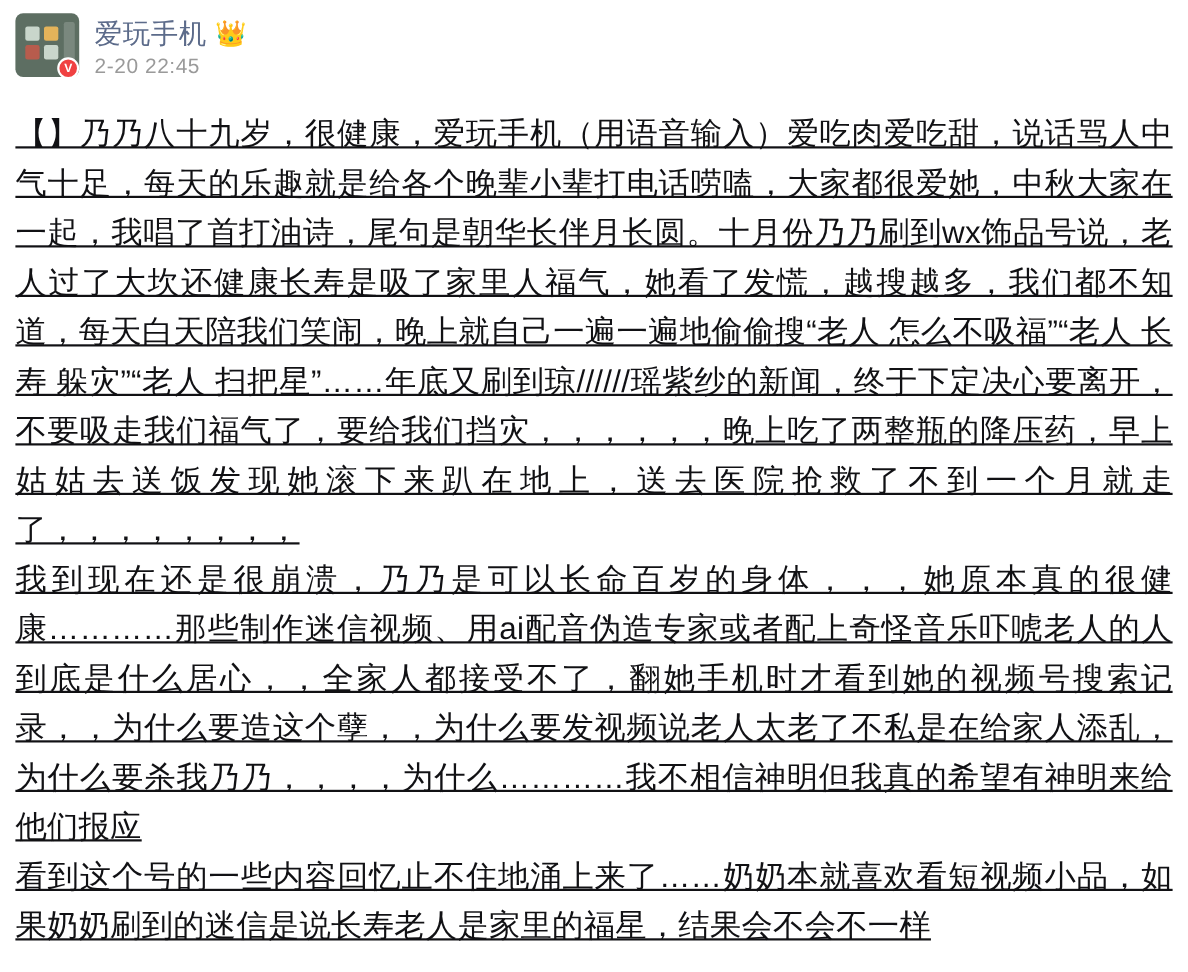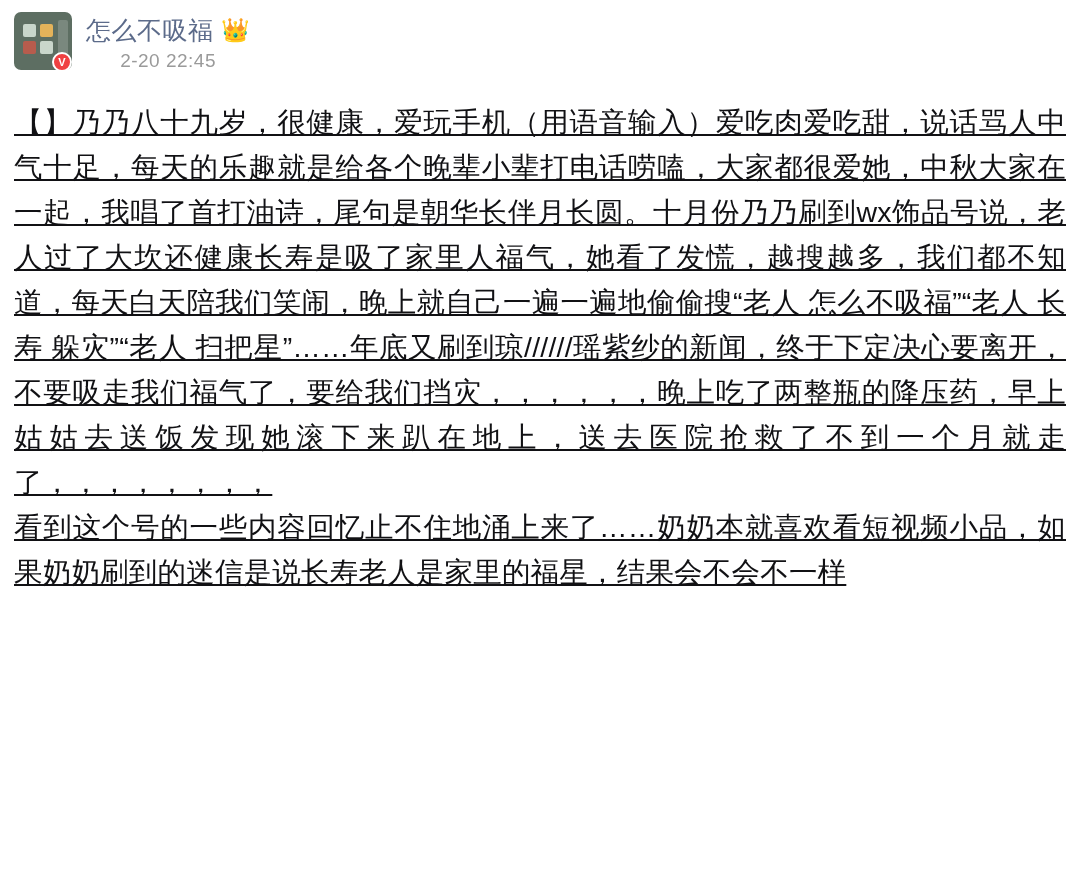--- a/index.html
+++ b/index.html
@@ -92,21 +92,20 @@
   .crown-icon {
     font-size: 23px;
     line-height: 1;
     filter: saturate(1.1);
   }
   .timestamp {
     margin-top: 4px;
     font-size: 19px;
     color: #9a9a9a;
     letter-spacing: 0.5px;
-    text-align: center;
   }
   
   .content {
     margin-top: 12px;
     font-size: 28.5px;
     line-height: 45px;
     color: #111114;
     letter-spacing: 0.2px;
     text-align: justify;
     word-break: break-all;
@@ -132,26 +131,27 @@
         <div class="av-rect r2"></div>
         <div class="av-rect r3"></div>
         <div class="av-rect r4"></div>
         <div class="edge"></div>
       </div>
       <div class="verify-badge">V</div>
     </div>
 
     <div class="meta">
       <div class="name-row">
-        <span class="username">怎么不吸福</span>
+        <span class="username">爱玩手机</span>
         <span class="crown-icon">👑</span>
       </div>
       <div class="timestamp">2-20 22:45</div>
     </div>
 
   </div>
 
   <div class="content">
     <p>【】乃乃八十九岁，很健康，爱玩手机（用语音输入）爱吃肉爱吃甜，说话骂人中气十足，每天的乐趣就是给各个晚辈小辈打电话唠嗑，大家都很爱她，中秋大家在一起，我唱了首打油诗，尾句是朝华长伴月长圆。十月份乃乃刷到wx饰品号说，老人过了大坎还健康长寿是吸了家里人福气，她看了发慌，越搜越多，我们都不知道，每天白天陪我们笑闹，晚上就自己一遍一遍地偷偷搜“老人 怎么不吸福”“老人 长寿 躲灾”“老人 扫把星”……年底又刷到琼//////瑶紫纱的新闻，终于下定决心要离开，不要吸走我们福气了，要给我们挡灾，，，，，，晚上吃了两整瓶的降压药，早上姑姑去送饭发现她滚下来趴在地上，送去医院抢救了不到一个月就走了，，，，，，，，</p>
+    <p>我到现在还是很崩溃，乃乃是可以长命百岁的身体，，，她原本真的很健康…………那些制作迷信视频、用ai配音伪造专家或者配上奇怪音乐吓唬老人的人到底是什么居心，，全家人都接受不了，翻她手机时才看到她的视频号搜索记录，，为什么要造这个孽，，为什么要发视频说老人太老了不私是在给家人添乱，为什么要杀我乃乃，，，，为什么…………我不相信神明但我真的希望有神明来给他们报应</p>
     <p>看到这个号的一些内容回忆止不住地涌上来了……奶奶本就喜欢看短视频小品，如果奶奶刷到的迷信是说长寿老人是家里的福星，结果会不会不一样</p>
   </div>
 
 </div>
 
 </body></html>

